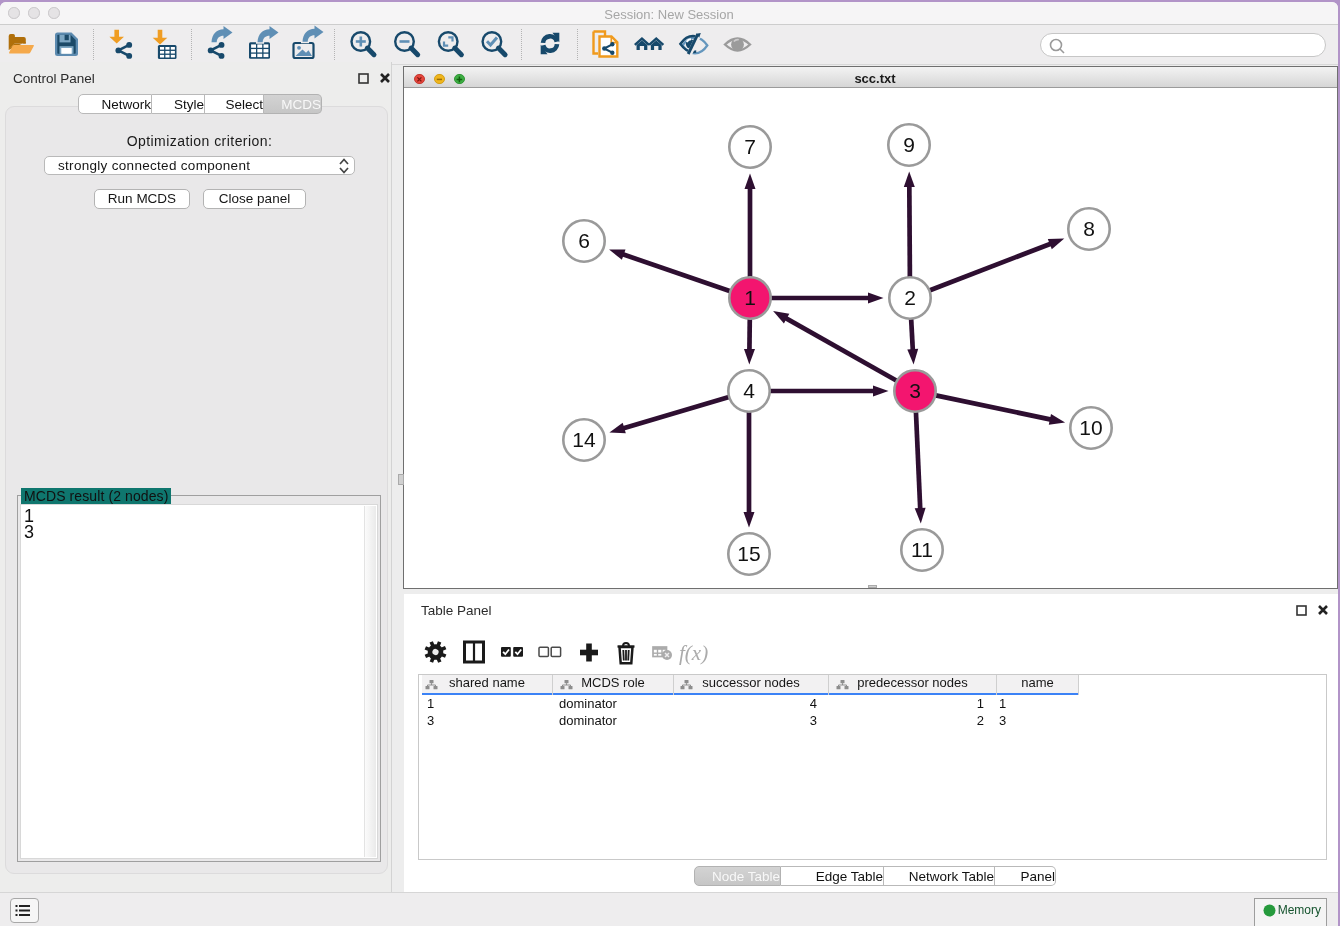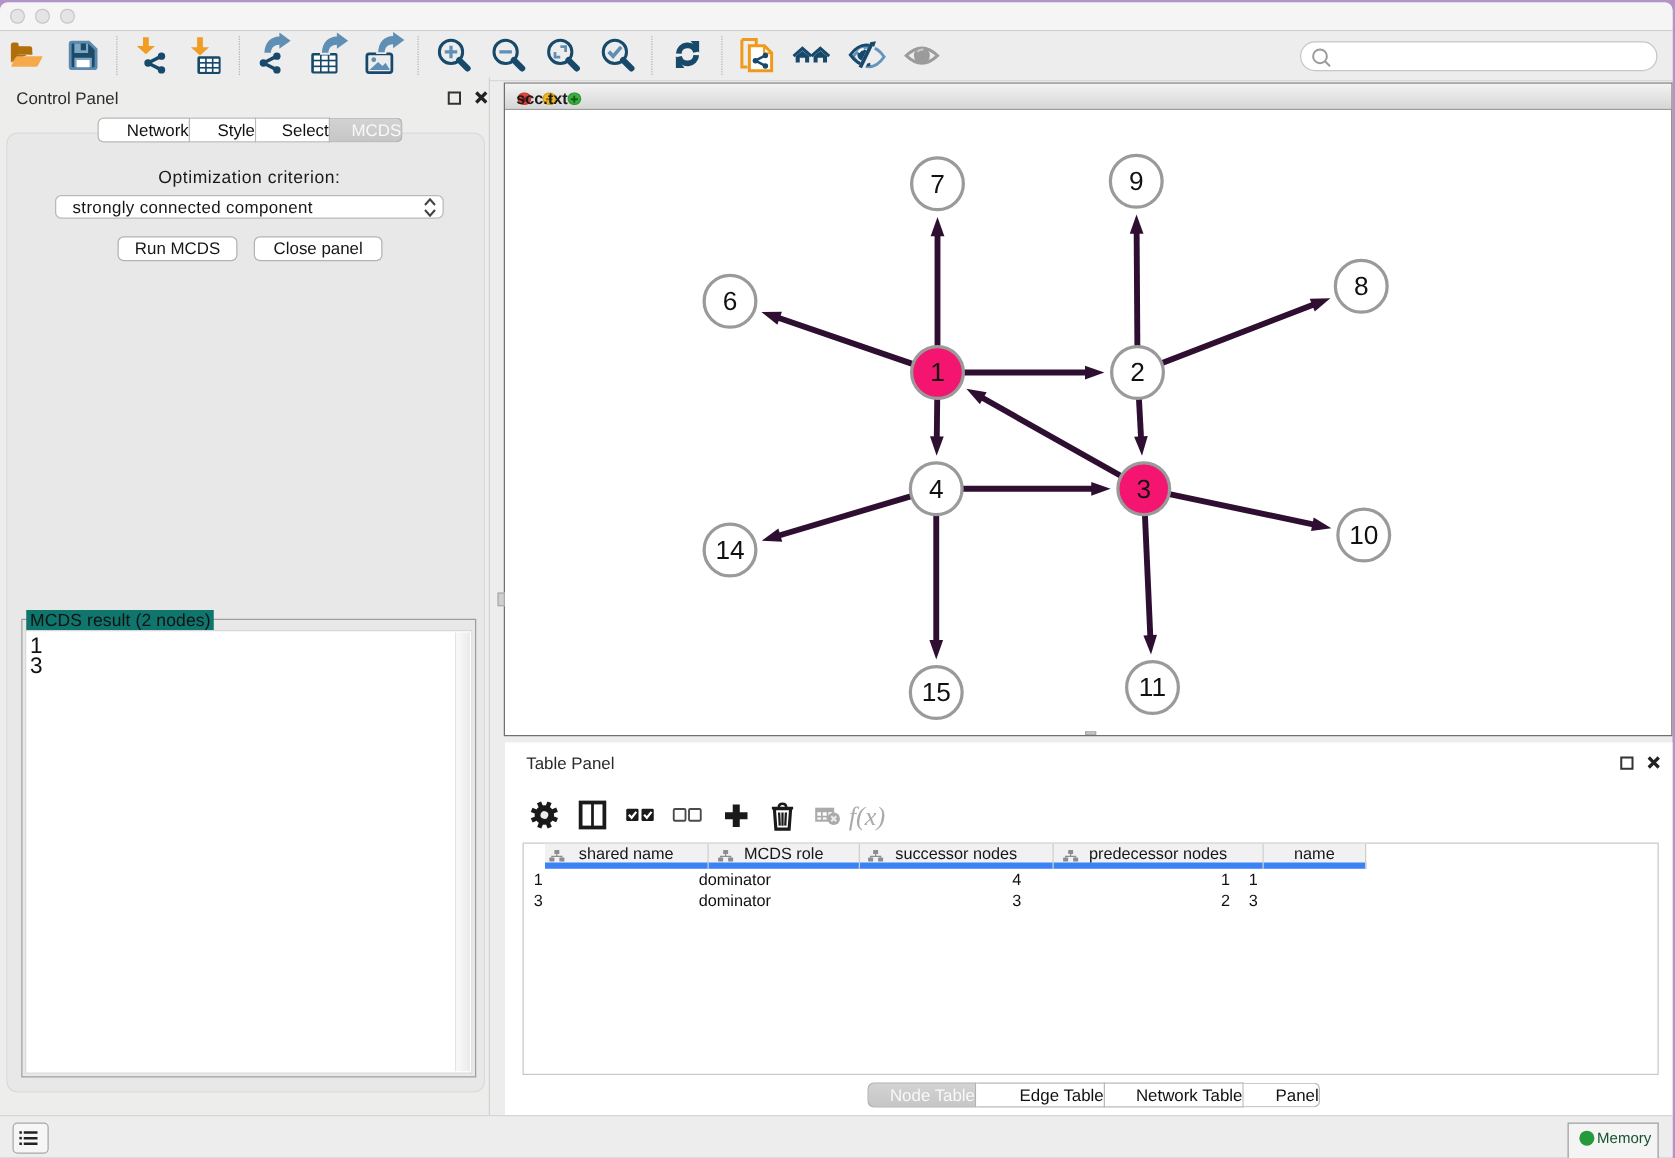--- a/index.html
+++ b/index.html
@@ -25,42 +25,43 @@
 #optlabel{position:absolute;left:4px;top:70.5px;width:100%;text-align:center;font-size:14px;letter-spacing:0.45px;color:#1a1a1a;}
 #combo{position:absolute;left:44px;top:94px;width:311px;letter-spacing:0.3px;height:19px;background:#fff;border:1px solid #b9b9b9;border-radius:5px;font-size:13.5px;line-height:17px;padding-left:13px;color:#161616;}
 .btn{position:absolute;top:127px;height:20px;background:#fff;border:1px solid #b3b3b3;border-radius:5px;font-size:13.5px;text-align:center;line-height:18px;color:#161616;}
 #fsborder{position:absolute;left:17px;top:433px;width:364px;height:367px;border:1px solid #9f9f9f;}
 #fslegend{position:absolute;left:21px;top:426px;font-size:14px;letter-spacing:0.1px;color:#111;background:#0f766e;padding:0 3px;}
 #fs-inner{position:absolute;left:2px;top:8px;right:2px;bottom:2px;background:#fff;border:1px solid #d8d8d8;font-size:18px;line-height:16.4px;padding:3px 0 0 3px;}
 #fs-scroll{position:absolute;right:1px;top:1px;width:12px;bottom:1px;background:linear-gradient(90deg,#fbfbfb,#eaeaea);border-left:1px solid #e3e3e3;}
 
 #netwin{position:absolute;left:403px;top:64px;width:935px;height:523px;background:#fff;border:1px solid #6f6f6f;}
 #nettitle{position:absolute;left:0;top:0;right:0;height:21px;background:linear-gradient(#f3f3f3,#d6d6d6);border-bottom:1px solid #9b9b9b;}
-#nettitle .t{position:absolute;left:9px;right:0;top:3.5px;text-align:left;font-size:13px;font-weight:bold;color:#1a1a1a;}
+#nettitle .t{position:absolute;left:9px;right:0;top:3.5px;text-align:center;font-size:13px;font-weight:bold;color:#1a1a1a;}
 .mac{position:absolute;top:6.5px;width:10.5px;height:10.5px;border-radius:50%;}
 
 #tpanel{position:absolute;left:404px;top:592px;right:0;bottom:34px;background:#ffffff;}
 #tp-table{position:absolute;left:14px;top:80px;right:11px;height:186px;background:#fff;border:1px solid #c9c9c9;}
-#thead{position:absolute;left:17px;top:0;width:657px;height:20px;background:#f2f1f2;border-bottom:5px solid #3b82f6;font-size:13px;}
+#thead{position:absolute;left:3px;top:0;width:657px;height:20px;background:#f2f1f2;border-bottom:2px solid #3b82f6;font-size:13px;}
 .th{position:absolute;top:0;height:20px;line-height:16px;text-align:center;border-right:1px solid #cfcfcf;color:#161616;}
 .td{position:absolute;font-size:13px;color:#111;height:16px;line-height:16px;}
 .btabs{position:absolute;top:272px;left:290px;}
 
 #status{position:absolute;left:0;right:0;bottom:0;height:34px;background:#eeedee;border-top:1px solid #d6d6d6;}
 #membtn{position:absolute;right:11px;top:5px;width:73px;height:40px;background:#f4f4f4;border:1px solid #9d9d9d;font-size:12px;line-height:22px;text-align:right;padding-right:5px;color:#14532d;}
 #listbtn{position:absolute;left:10px;top:5px;width:29px;height:25px;background:#f6f6f6;border:1px solid #a8a8a8;border-radius:4px;}
 .grip{position:absolute;background:#d0d0d0;border:1px solid #aaa;}
 .hicon{position:absolute;top:4px;}
 </style></head>
 <body>
 <div id="win">
   <div id="titlebar">
     <div class="tl" style="left:8px;"></div>
     <div class="tl" style="left:28px;"></div>
     <div class="tl" style="left:48px;"></div>
+    <div id="title">Session: New Session</div>
   </div>
   <div id="toolbar">
     <div class="tsep" style="left:93px;"></div>
     <div class="tsep" style="left:191px;"></div>
     <div class="tsep" style="left:334px;"></div>
     <div class="tsep" style="left:521px;"></div>
     <div class="tsep" style="left:577px;"></div>
     <svg id="tbicons" width="780" height="40" style="position:absolute;left:0;top:0;">
         <g transform="translate(0,-25)">
 <path d="M8.7 50 L8.7 36 Q8.7 34 10.7 34 L13.3 34 Q14.9 34 14.9 35.6 L14.9 37 L23.8 37 Q25.8 37 25.8 39 L25.8 43.5 L14.5 43.5 Z" fill="#b06f0a"></path>

